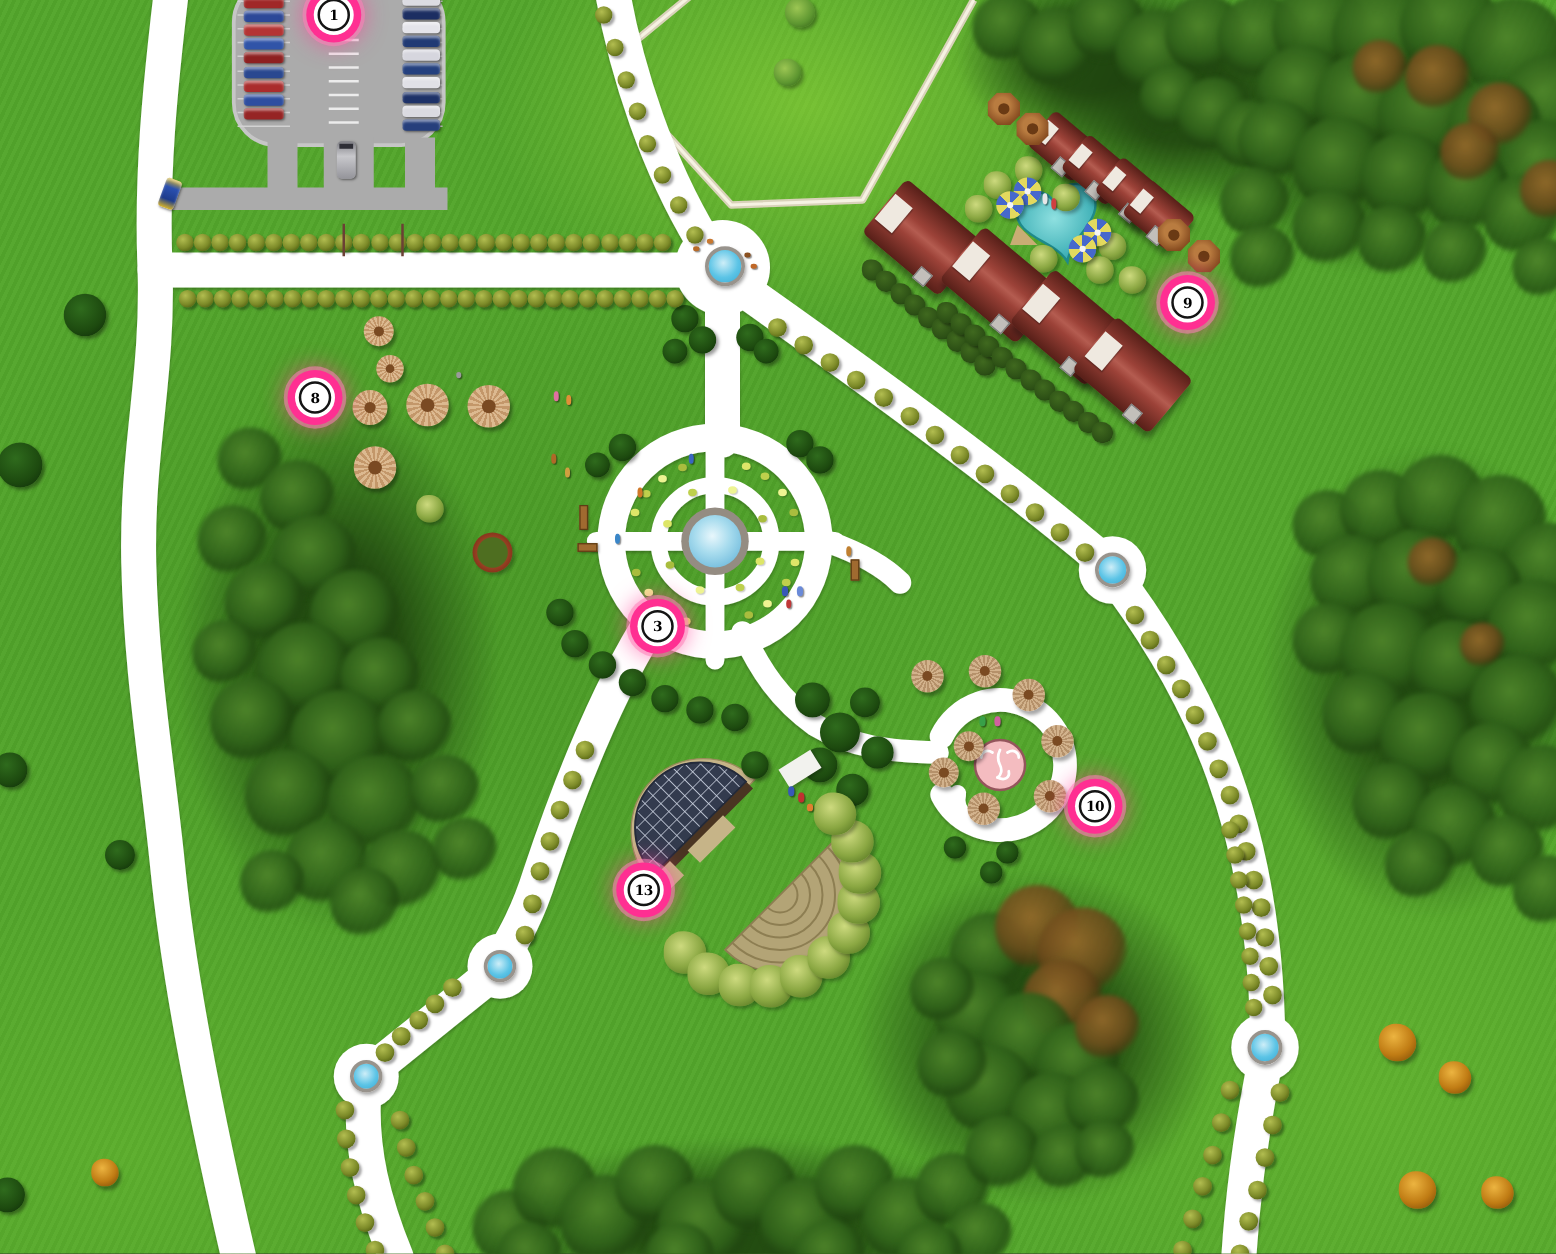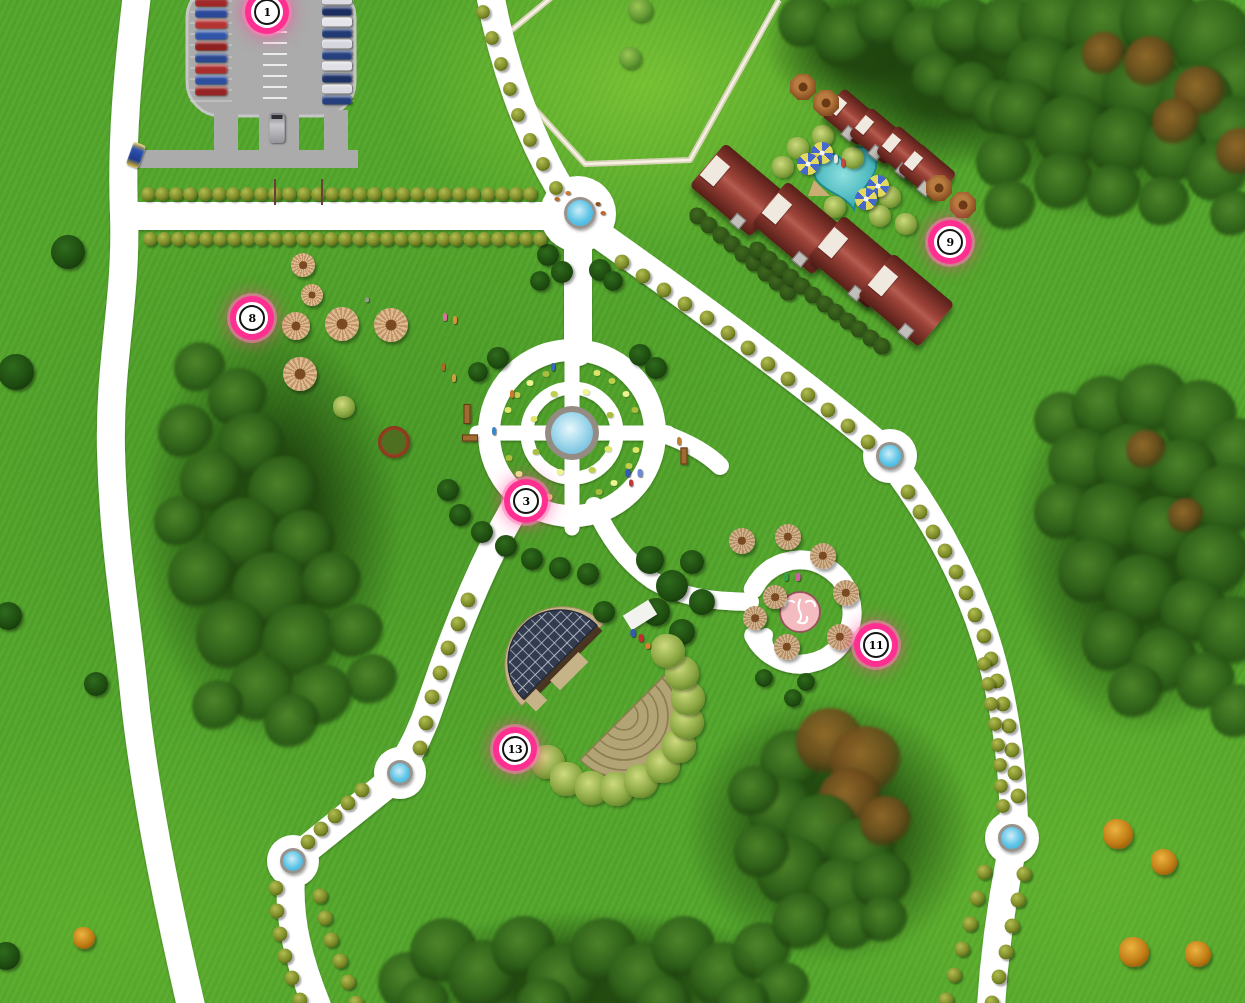--- a/index.html
+++ b/index.html
@@ -479,23 +479,23 @@
       <div class="obj marker" style="left: 950px; top: 242px; transform: translate(-50%, -50%);">
         <span class="n">9</span>
       </div>
       <div class="obj marker" style="left: 526px; top: 501px; transform: translate(-50%, -50%);">
         <span class="n">3</span>
       </div>
       <div class="obj marker" style="left: 252px; top: 318px; transform: translate(-50%, -50%);">
         <span class="n">8</span>
       </div>
       <div class="obj marker" style="left: 876px; top: 645px; transform: translate(-50%, -50%);">
-        <span class="n">11</span>
+        <span class="n">10</span>
       </div>
-      <div class="obj marker" style="left: 515px; top: 749px; transform: translate(-50%, -50%);">
+      <div class="obj marker" style="left: 515px; top: 712px; transform: translate(-50%, -50%);">
         <span class="n">13</span>
       </div>
       <div class="obj bush" style="left: 148px; top: 194px; width: 14px; height: 14px; transform: translate(-50%, -50%);"></div>
       <div class="obj bush" style="left: 162.148px; top: 194px; width: 14px; height: 14px; transform: translate(-50%, -50%);"></div>
       <div class="obj bush" style="left: 176.296px; top: 194px; width: 14px; height: 14px; transform: translate(-50%, -50%);"></div>
       <div class="obj bush" style="left: 190.444px; top: 194px; width: 14px; height: 14px; transform: translate(-50%, -50%);"></div>
       <div class="obj bush" style="left: 204.593px; top: 194px; width: 14px; height: 14px; transform: translate(-50%, -50%);"></div>
       <div class="obj bush" style="left: 218.741px; top: 194px; width: 14px; height: 14px; transform: translate(-50%, -50%);"></div>
       <div class="obj bush" style="left: 232.889px; top: 194px; width: 14px; height: 14px; transform: translate(-50%, -50%);"></div>
       <div class="obj bush" style="left: 247.037px; top: 194px; width: 14px; height: 14px; transform: translate(-50%, -50%);"></div>

